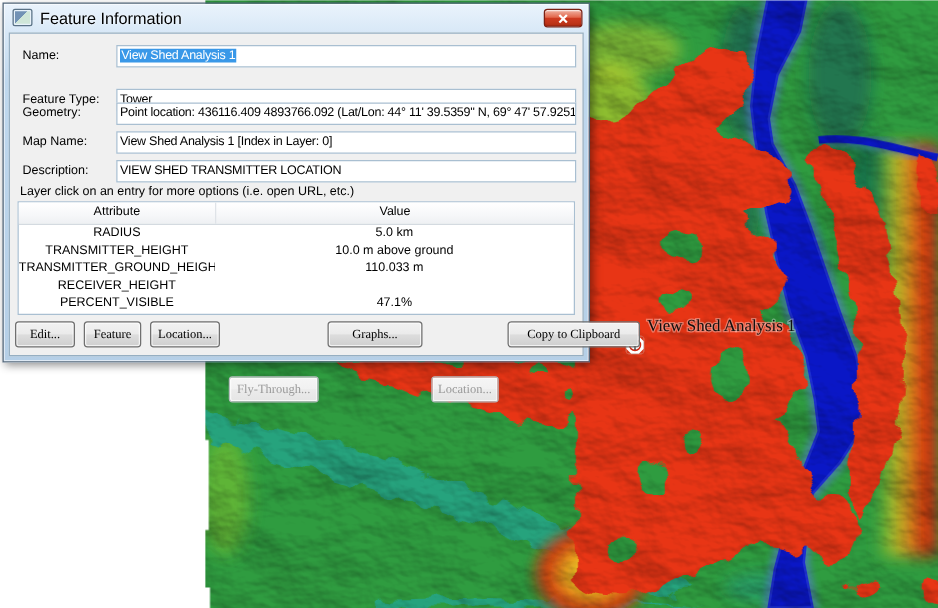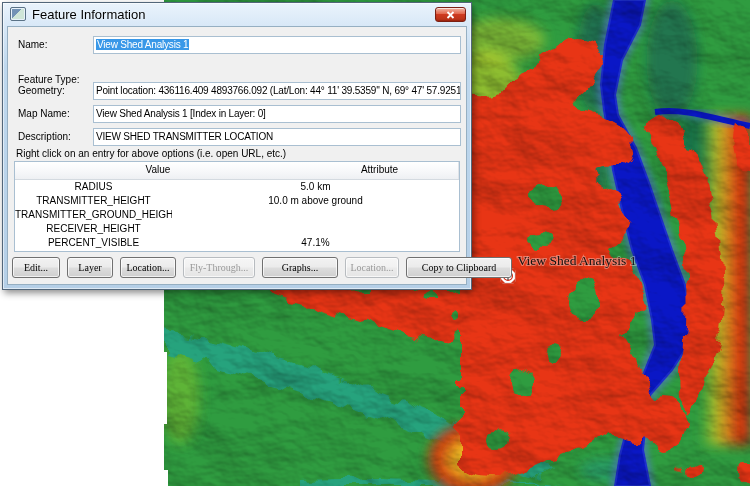--- a/index.html
+++ b/index.html
@@ -41,21 +41,21 @@
   .th.c1{border-right:1px solid #dfe3e8;}
   .c2{flex:1;}
   .trow{height:14px;display:flex;line-height:14px;}
   .td{text-align:center;font-size:10px;white-space:nowrap;overflow:hidden;}
   .btnrow{position:absolute;left:4px;top:230px;display:flex;gap:7px;}
   .btn{height:21px;font-size:10px;font-family:Liberation Serif, serif;color:#000;border:1px solid #707070;
     border-radius:3px;padding:0 4px;cursor:pointer;
     background:linear-gradient(#f2f2f2,#ebebeb 48%,#dddddd 52%,#cfcfcf);
     box-shadow:inset 0 0 0 1px rgba(255,255,255,.7);}
   .btn.disabled{color:#9a9a9a;border-color:#b8bcc0;cursor:default;
-    background:linear-gradient(#f6f6f6,#f1f1f1 48%,#ebebeb 52%,#e5e5e5);}
+    background:linear-gradient(#f6f6f6,#f1f1f1 48%,#ebebeb 52%,#e5e5e5);margin-top:44px;}
 </style>
 </head>
 <body>
 
 <div class="stage">
 
   <svg class="map-svg" width="750" height="486" viewBox="0 0 750 486">
     <defs>
       <clipPath id="mapClip">
         <path d="M164,0 H750 V486 H168 V470 H164 V424 H167 V352 H164 Z"></path>
@@ -172,64 +172,66 @@
     <div class="client">
 
       <div class="frow" style="top:9px;">
         <span class="flabel">Name:</span>
         <div class="field">
           <span class="sel">View Shed Analysis 1</span>
         </div>
       </div>
       <div class="frow" style="top:44px;">
         <span class="flabel">Feature Type:</span>
+        <div class="field">Tower</div>
       </div>
       <div class="frow" style="top:55px;">
         <span class="flabel">Geometry:</span>
         <div class="field">Point location: 436116.409 4893766.092 (Lat/Lon: 44° 11' 39.5359'' N, 69° 47' 57.9251'' W)</div>
       </div>
       <div class="frow" style="top:78px;">
         <span class="flabel">Map Name:</span>
         <div class="field">View Shed Analysis 1 [Index in Layer: 0]</div>
       </div>
       <div class="frow" style="top:101px;text-decoration:underline;">
         <span class="flabel">Description:</span>
         <div class="field">VIEW SHED TRANSMITTER LOCATION</div>
       </div>
 
-      <div class="hint">Right click on an entry for above options (i.e. open URL, etc.)</div>
+      <div class="hint">Layer click on an entry for more options (i.e. open URL, etc.)</div>
 
       <div class="attr-table">
         <div class="thead">
+          <div class="th c1">Attribute</div>
           <div class="th c2">Value</div>
-          <div class="th c1">Attribute</div>
         </div>
         <div class="trow">
           <div class="td c1">RADIUS</div>
           <div class="td c2">5.0 km</div>
         </div>
         <div class="trow">
           <div class="td c1">TRANSMITTER_HEIGHT</div>
           <div class="td c2">10.0 m above ground</div>
         </div>
         <div class="trow">
           <div class="td c1">TRANSMITTER_GROUND_HEIGHT</div>
+          <div class="td c2">110.033 m</div>
         </div>
         <div class="trow">
           <div class="td c1">RECEIVER_HEIGHT</div>
         </div>
         <div class="trow">
           <div class="td c1">PERCENT_VISIBLE</div>
           <div class="td c2">47.1%</div>
         </div>
       </div>
 
       <div class="btnrow">
         <button class="btn" style="width:48px">Edit...</button>
-        <button class="btn" style="width:46px">Layer</button>
+        <button class="btn" style="width:46px">Feature</button>
         <button class="btn" style="width:56px">Location...</button>
         <button class="btn disabled" style="width:72px">Fly-Through...</button>
         <button class="btn" style="width:76px">Graphs...</button>
         <button class="btn disabled" style="width:54px">Location...</button>
         <button class="btn" style="width:106px">Copy to Clipboard</button>
       </div>
 
     </div>
   </div>
 </div>

